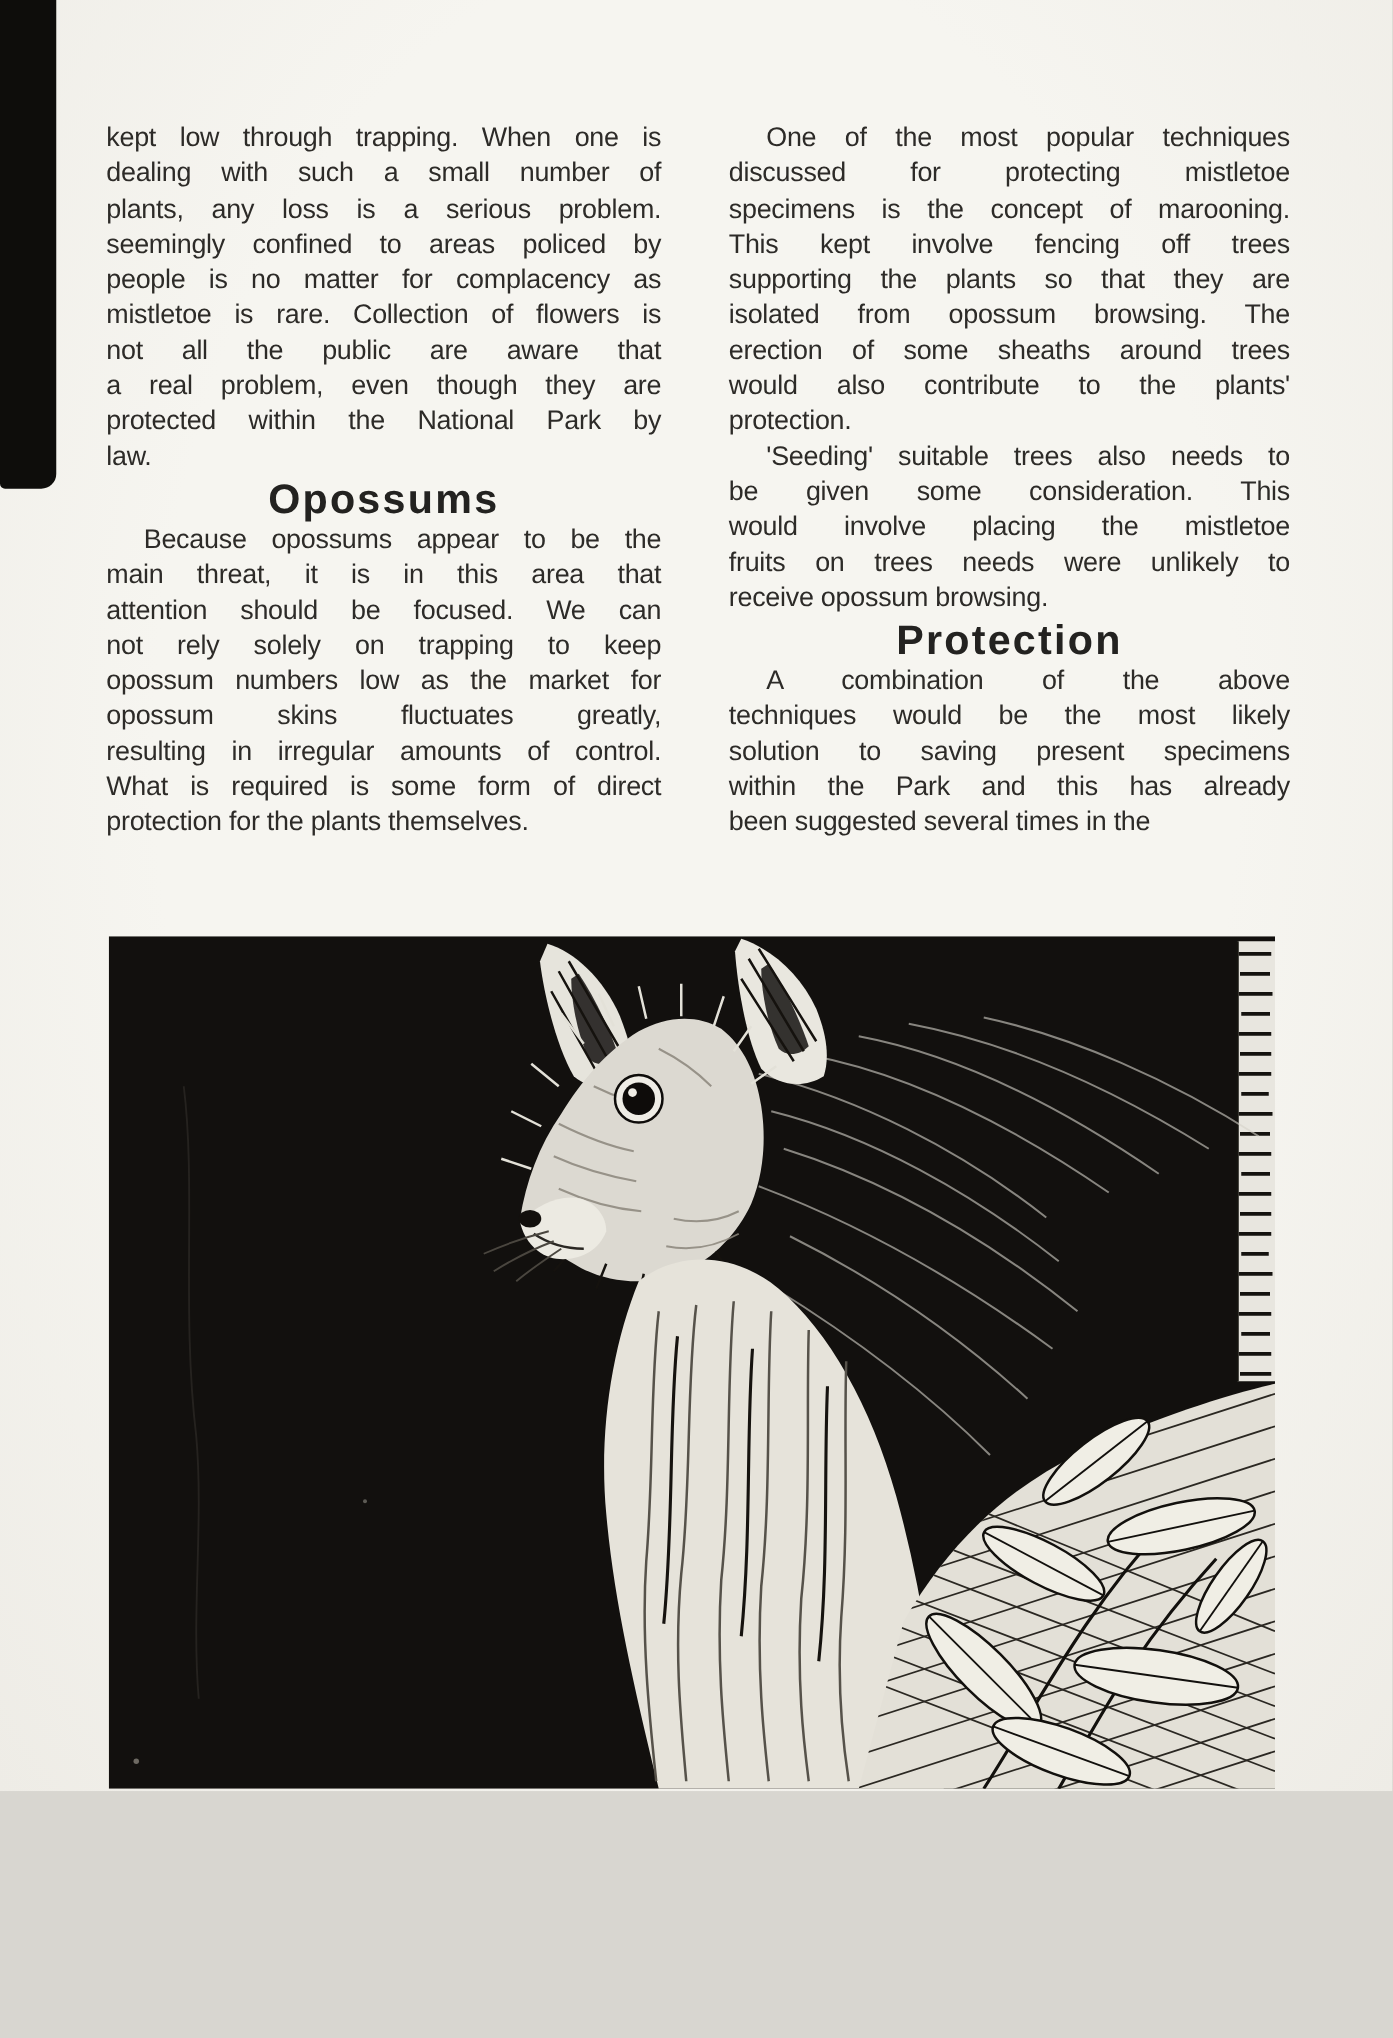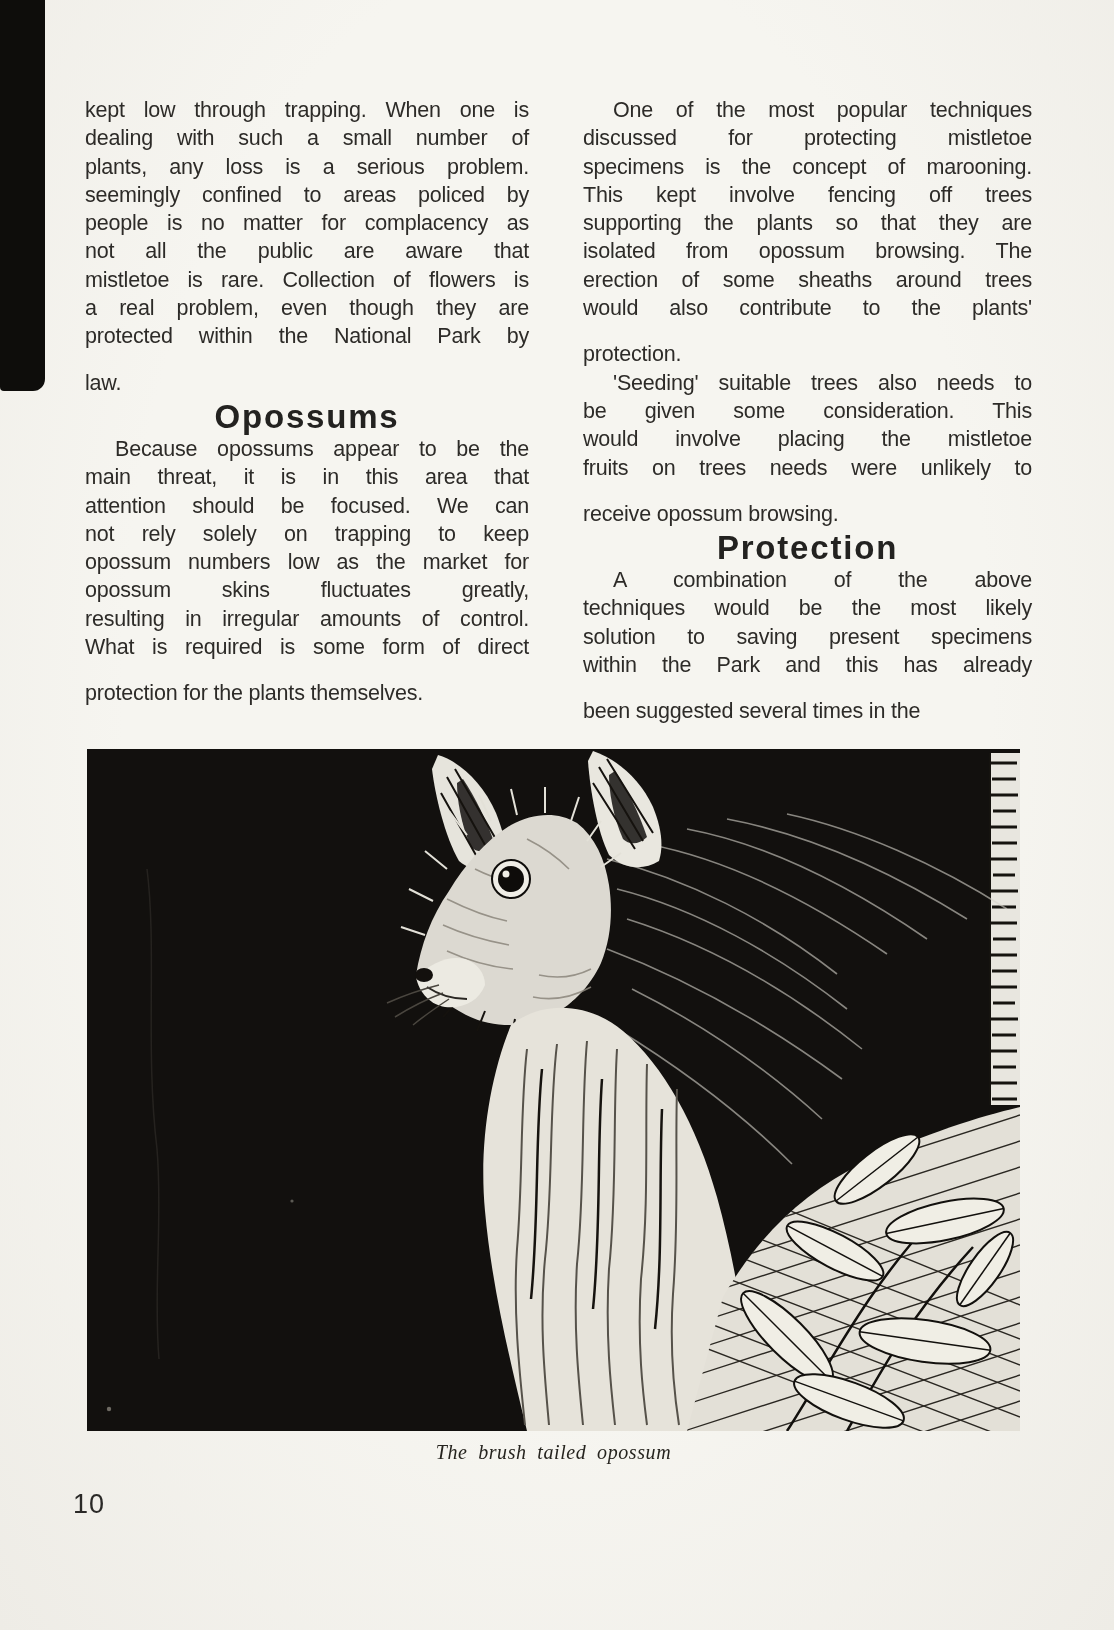--- a/index.html
+++ b/index.html
@@ -1,33 +1,33 @@
 <!DOCTYPE html>
 <html><head>
 <meta charset="utf-8">
 <style>
   html,body { margin:0; padding:0; background:#d8d6d0; }
   .page {
-    position:relative; width:1114px; height:1630px; overflow:hidden;
+    position:relative; width:1114px; height:1433px; overflow:hidden;
     background: radial-gradient(ellipse at 50% 42%, #f6f5f0 55%, #eeece6 100%);
     font-family:"Liberation Sans", sans-serif; color:#2d2b28;
   }
   .edge-bar {
     position:absolute; left:0; top:0; width:45px; height:391px;
     background:#0e0d0b; border-radius:0 0 12px 4px;
   }
   .col { position:absolute; top:96px; }
   .col.left  { left:85px;  width:444px; }
   .col.right { left:583px; width:449px; }
   .para { margin:0; }
   .jline {
     height:28.3px; line-height:28.3px; font-size:21.5px; letter-spacing:-0.2px;
     text-align:justify; text-align-last:justify; white-space:nowrap;
   }
-  .jline.last { text-align-last:left;margin-top:18px; }
+  .jline.last { text-align-last:left; }
   .jline.indent { padding-left:30px; }
   h2.sec {
     margin:2px 0 0 0; height:36px; line-height:36px;
     font-size:33px; font-weight:bold; letter-spacing:1.8px;
     text-align:center; color:#232220;
   }
   .figure { position:absolute; left:87px; top:749px; width:933px; height:682px; }
   .figure svg { display:block; }
   .caption {
     position:absolute; left:87px; top:1441px; width:933px; text-align:center;
@@ -46,22 +46,22 @@
 
   <div class="edge-bar"></div>
 
   <div class="col left">
     <div class="para">
         <div class="jline">kept low through trapping. When one is</div>
         <div class="jline">dealing with such a small number of</div>
         <div class="jline">plants, any loss is a serious problem.</div>
         <div class="jline">seemingly confined to areas policed by</div>
         <div class="jline">people is no matter for complacency as</div>
+        <div class="jline">mistletoe is rare. Collection of flowers is</div>
         <div class="jline">not all the public are aware that</div>
-        <div class="jline">mistletoe is rare. Collection of flowers is</div>
         <div class="jline">a real problem, even though they are</div>
         <div class="jline">protected within the National Park by</div>
         <div class="jline last">law.</div>
       </div>
     <h2 class="sec">Opossums</h2>
     <div class="para">
         <div class="jline indent">Because opossums appear to be the</div>
         <div class="jline">main threat, it is in this area that</div>
         <div class="jline">attention should be focused. We can</div>
         <div class="jline">not rely solely on trapping to keep</div>

